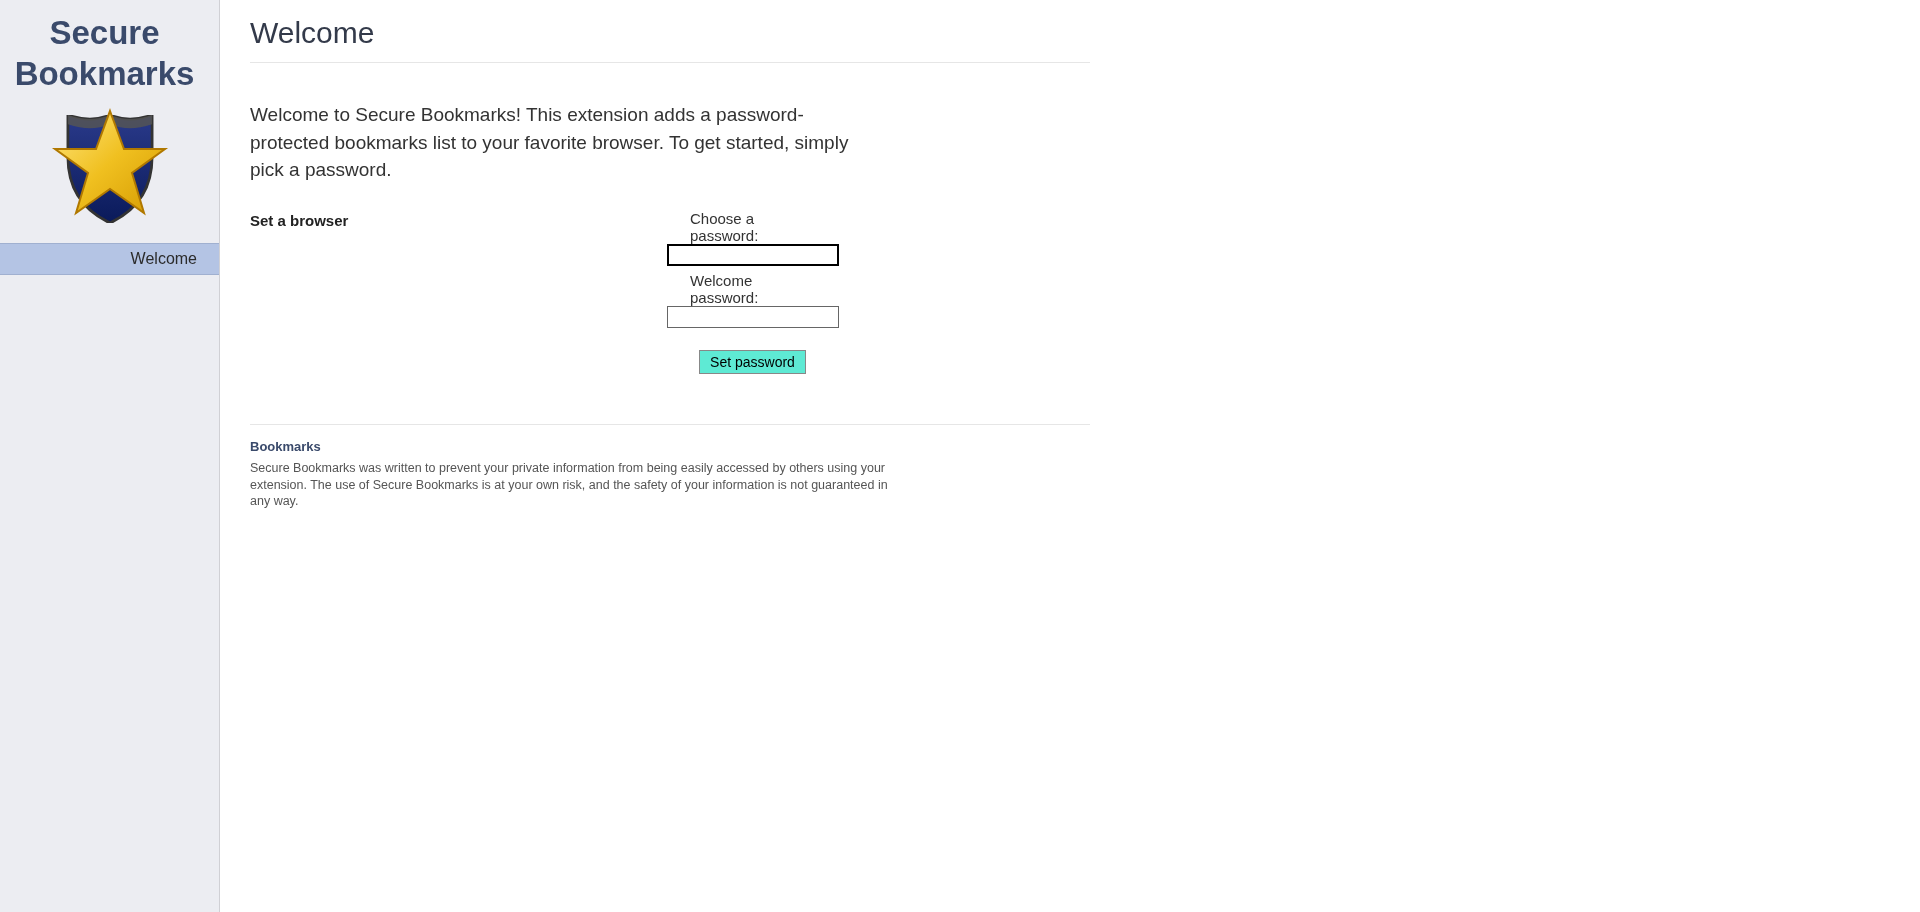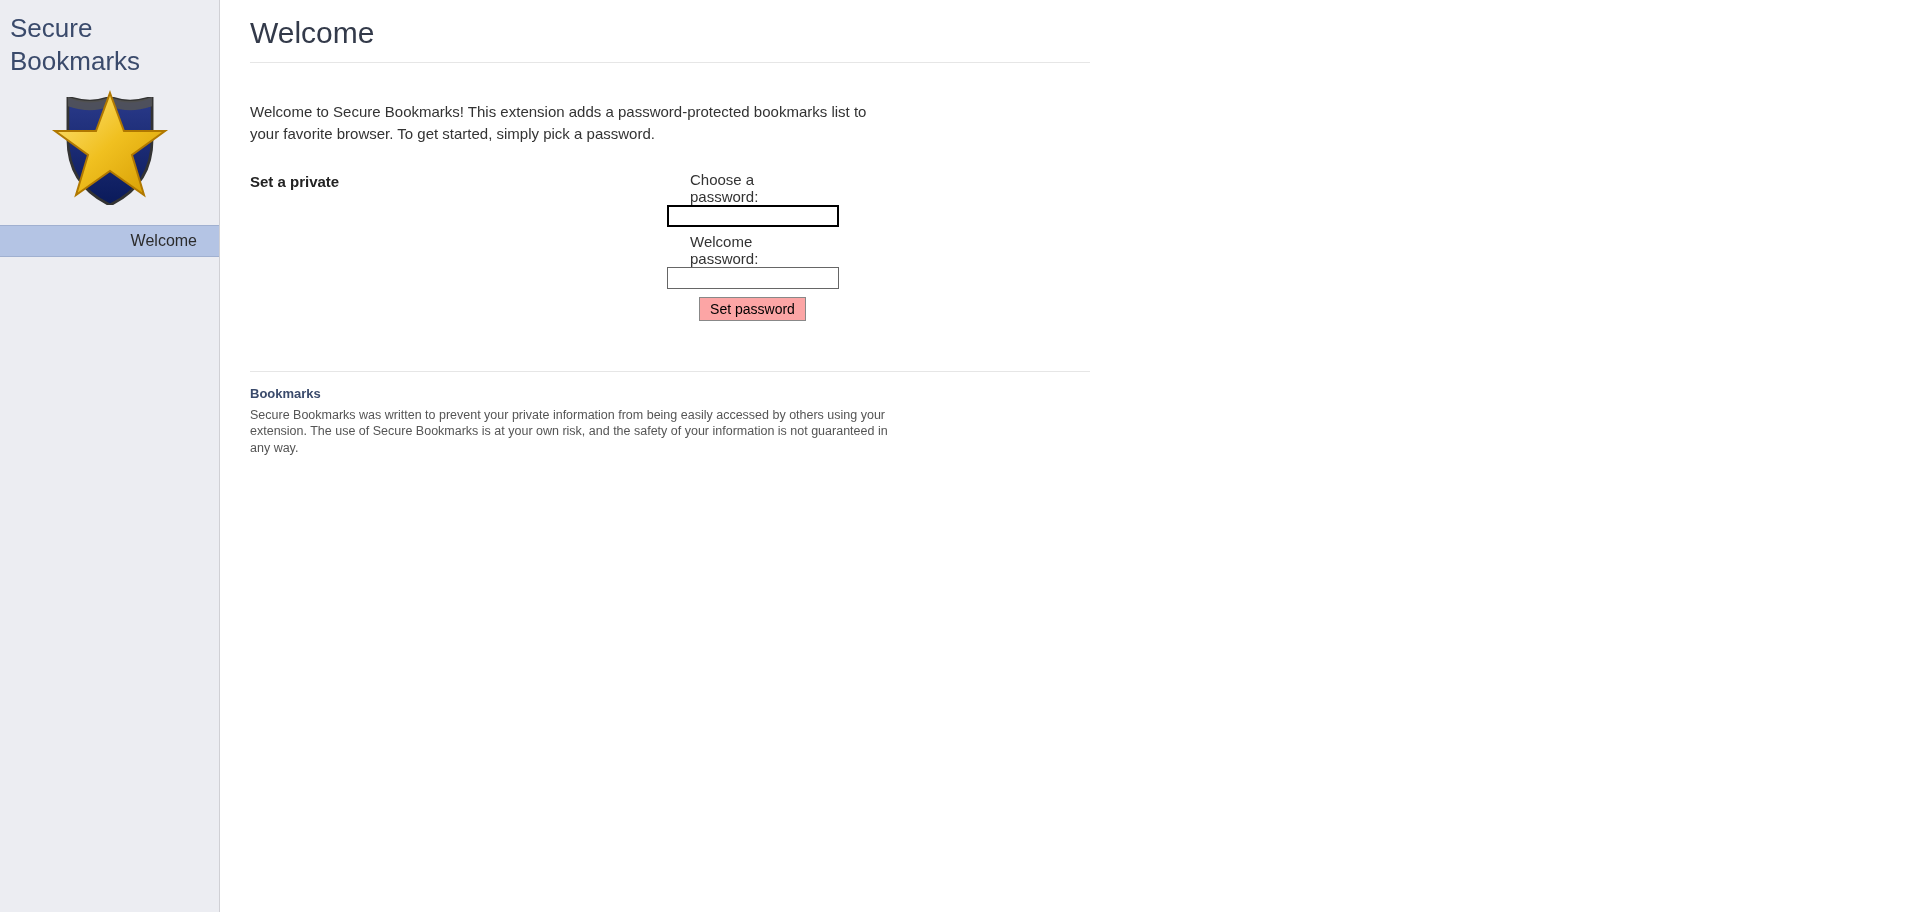--- a/index.html
+++ b/index.html
@@ -15,23 +15,23 @@
       font-size: 14px;
     }
     .sidebar {
       width: 220px;
       background: #ecedf2;
       border-right: 1px solid #d0d0d5;
       flex-shrink: 0;
     }
     .sidebar-title {
       color: #3a4a6b;
-      font-size: 26px;
-      font-weight: 400;
-      text-align: left;
+      font-size: 33px;
+      font-weight: 700;
+      text-align: center;
       padding: 12px 20px 0 10px;
       line-height: 1.25;
     }
     .logo-container {
       display: flex;
       justify-content: center;
       padding: 10px 0 18px 0;
     }
     .logo {
       position: relative;
@@ -69,21 +69,21 @@
     }
     .page-title {
       font-size: 30px;
       font-weight: 400;
       color: #333a4a;
       padding-bottom: 12px;
       border-bottom: 1px solid #e6e6e6;
     }
     .intro {
       color: #333;
-      font-size: 15px;
+      font-size: 19px;
       line-height: 1.45;
       padding: 38px 0 26px 0;
       max-width: 620px;
     }
     .form-area {
       display: flex;
       padding-bottom: 20px;
     }
     .form-label-col {
       width: 165px;
@@ -113,26 +113,26 @@
       border: 1px solid #666;
       padding: 1px 3px;
       font-size: 13px;
       outline: none;
     }
     .field-input.focused {
       border: 2px solid #000;
       padding: 0 2px;
     }
     .action-button {
-      background: #fca5a5;
+      background: #5eead4;
       border: 1px solid #888;
       padding: 3px 10px;
       font-size: 14px;
       cursor: pointer;
-      margin-top: 2px;
+      margin-top: 16px;
     }
     .warning {
       color: #333;
       font-size: 15px;
       padding: 28px 0 0 165px;
     }
     .divider {
       border-top: 1px solid #e6e6e6;
       margin-top: 24px;
     }
@@ -183,21 +183,21 @@
   </div>
   <div class="nav-item">Welcome</div>
 </div>
 
 <div class="main">
   <h1 class="page-title">Welcome</h1>
 
   <p class="intro">Welcome to Secure Bookmarks! This extension adds a password-protected bookmarks list to your favorite browser. To get started, simply pick a password.</p>
 
   <div class="form-area">
-    <div class="form-label-col">Set a private</div>
+    <div class="form-label-col">Set a browser</div>
     <div class="form-fields">
       <div class="form-row">
         <span class="field-label">Choose a password:</span>
         <input type="password" class="field-input focused" style="">
       </div>
       <div class="form-row">
         <span class="field-label">Welcome password:</span>
         <input type="password" class="field-input" style="">
       </div>
       <div class="form-row">

